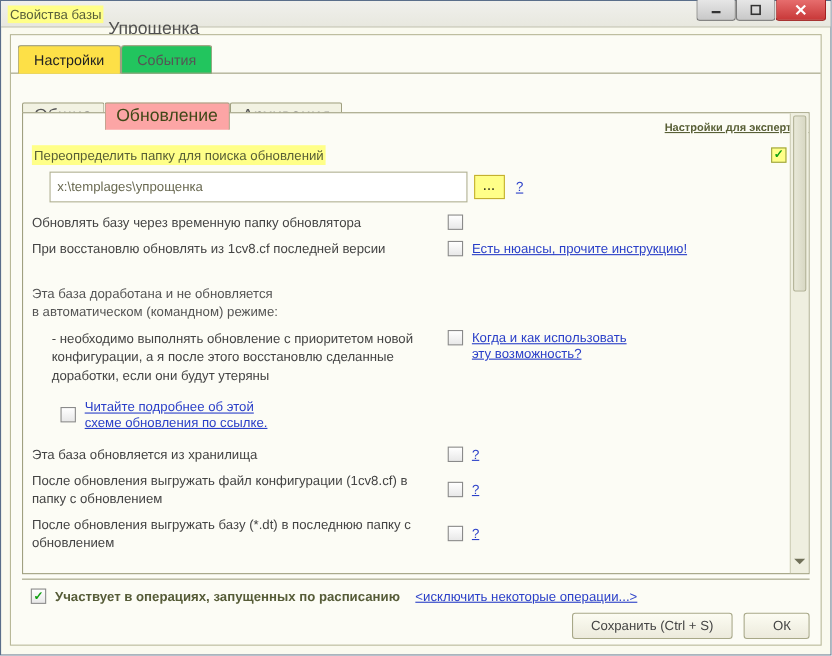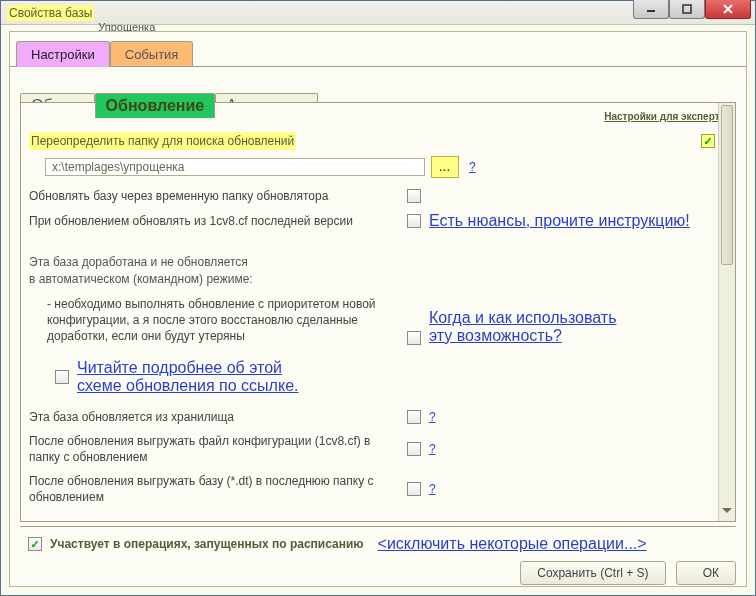--- a/index.html
+++ b/index.html
@@ -3,61 +3,61 @@
 <meta charset="utf-8">
 <style>
   * { box-sizing: border-box; margin: 0; padding: 0; font-family: Arial, sans-serif; }
   html, body { width: 756px; height: 596px; overflow: hidden; }
   body { background: #bcc8da; }
 
   .window { width: 756px; height: 596px; background: #fafaef; border: 1px solid #5a6e8a; position: relative; }
 
   .titlebar { height: 24px; background: linear-gradient(to bottom, #f0f0ec, #e8e8df); display: flex; align-items: center; padding-left: 6px; border-bottom: 1px solid #c0c0b0; }
   .titlebar .tprefix { font-size: 12px; color: #585f3a; background: #ffff88; padding: 1px 2px; }
-  .titlebar .tname { font-size: 11px; color: #505050; padding-left: 4px; margin-top: 28px; }
+  .titlebar .tname { font-size: 16px; color: #505050; padding-left: 4px; margin-top: 28px; }
   .winbtns { position: absolute; right: 4px; top: -2px; display: flex; }
   .winbtn { width: 36px; height: 20px; background: linear-gradient(to bottom, #e8e8e8, #c8c8c8); border: 1px solid #7a7a7a; border-top: none; border-radius: 0 0 3px 3px; margin-left: 0; display:flex; align-items:center; justify-content:center; font-size:11px; color:#333; }
   .winbtn.close { background: linear-gradient(to bottom, #e87070, #c83838); color:#fff; border-color:#a02020; width:46px; }
   .winbtn.close svg path { stroke:#fff; }
 
   .client { position: absolute; top: 30px; left: 8px; right: 8px; bottom: 8px; background: #fcfcf5; border: 1px solid #b8b898; }
 
   .tabstrip1 { height: 30px; display: flex; align-items: flex-end; padding-left: 6px; margin-top: 4px; }
   .tab1 { border: 1px solid #a0a080; border-bottom: none; padding: 5px 14px; font-size: 13px; background: #f4f4e6; margin-right: 0; border-radius: 3px 3px 0 0; color:#555; position:relative; top:1px; }
-  .tab1.active { background: #f0abfc; color:#222; z-index:2; }
-  .tab1.inactive { background: #fdba74; margin-top: 32px; }
+  .tab1.active { background: #fde047; color:#222; z-index:2; }
+  .tab1.inactive { background: #22c55e; margin-top: 32px; }
 
   .tabbody1 { border-top: 1px solid #a0a080; margin: 0; padding: 10px 0 10px 10px; position:relative; }
 
   .tabstrip2 { display:flex; }
   .tab2 { border:1px solid #a0a080; border-bottom:none; padding: 3px 10px; font-size: 16px; background:#f2f2e2; border-radius:2px 2px 0 0; color:#555; position:relative; top:16px; }
-  .tab2.active { background: #22c55e; color:#404818; font-weight:bold; z-index:2; }
+  .tab2.active { background: #fca5a5; color:#404818; font-weight:normal; z-index:2; }
 
   .scrollarea { border: 1px solid #a0a080; background: #fcfcf5; height: 420px; position:relative; }
   .scrollinner { padding: 0; }
   .scrollbar { position:absolute; right:0; top:0; bottom:0; width:17px; background:#efefe0; border-left:1px solid #cfcfb8; }
   .scrollbar .thumb { position:absolute; top:2px; left:2px; right:2px; height:160px; background:linear-gradient(to right,#e8e8d8,#d8d8c4); border:1px solid #b0b094; border-radius:2px; }
   .scrollbar .arrowdn { position:absolute; bottom:0; left:0; right:0; height:16px; display:flex; align-items:center; justify-content:center; }
   .scrollbar .arrowdn::after { content:""; border:5px solid transparent; border-top-color:#707058; }
 
   .expertheader { font-weight:bold; font-size:10px; color:#585f36; text-decoration:underline; padding: 8px 0 6px 8px; text-align: right; }
 
   .row { display:flex; align-items:center; padding: 4px 20px 4px 8px; font-size:12px; color:#444; }
   .row .lbl { flex: 0 0 370px; line-height:1.35; }
   .row.hl .lbl { background:#ffff88; color:#585f36; padding:1px 2px; display:inline-block; flex:0 0 auto; }
   .row .cell-cb { flex:0 0 30px; display:flex; justify-content:center; }
   .cb { width:14px; height:14px; border:1px solid #8a8a8a; background: linear-gradient(to bottom,#fff,#e8e8e8); display:inline-flex; align-items:center; justify-content:center; }
   .cb.hl { background: #ffff88; border-color:#9aa040; }
   .cb.checked::after { content:"✓"; font-size:11px; color:#10a010; font-weight:bold; line-height:1; }
   .row .lnkcell { flex:1; }
-  .lnk { color:#2a3fc8; text-decoration:underline; font-size:16px; }
+  .lnk { color:#2a3fc8; text-decoration:underline; font-size:12px; }
   .q { color:#2a3fc8; text-decoration:underline; font-size:12px; }
 
   .pathrow { display:flex; align-items:center; padding: 2px 20px 6px 24px; }
-  .pathinput { width: 380px; height:18px; border:1px solid #b0b090; padding:2px 6px; font-size:12px; color:#6a6a52; background:#fff; }
+  .pathinput { width: 380px; height:28px; border:1px solid #b0b090; padding:2px 6px; font-size:12px; color:#6a6a52; background:#fff; }
   .browsebtn { width:28px; height:22px; margin-left:6px; border:1px solid #c4b030; background:#ffff88; display:flex; align-items:center; justify-content:center; color:#3a3a20; font-weight:bold; letter-spacing:1px; font-size:10px; }
   .pathrow .q { margin-left:10px; }
 
   .indented { padding-left: 26px; }
   .plaintext { font-size:12px; color:#555; line-height:1.4; padding: 4px 20px 4px 8px; }
 
   .footerrow { border-top:1px solid #a0a080; margin-top:4px; padding: 8px 8px 0 8px; display:flex; align-items:center; font-size:12px; }
   .footerrow .cb { margin-right:8px; }
   .footerrow .flbl { font-weight:bold; color:#565c38; }
   .footerrow .lnk { margin-left:14px; }
@@ -123,31 +123,31 @@
 
           <div class="row">
             <span class="lbl">Обновлять базу через временную папку обновлятора</span>
             <span class="cell-cb">
                 <span class="cb"></span>
               </span>
             <span class="lnkcell"></span>
           </div>
 
           <div class="row">
-            <span class="lbl">При обновлением обновлять из 1cv8.cf последней версии</span>
+            <span class="lbl">При восстановлю обновлять из 1cv8.cf последней версии</span>
             <span class="cell-cb">
                 <span class="cb"></span>
               </span>
             <span class="lnkcell"><a href="#" class="lnk">Есть нюансы, прочите инструкцию!</a></span>
           </div>
 
           <div class="plaintext" style="white-space:pre-line;margin-top:16px;">Эта база доработана и не обновляется
 в автоматическом (командном) режиме:</div>
 
-          <div class="row indented" style="align-items:flex-end;">
+          <div class="row indented" style="align-items:flex-start;">
             <span class="lbl" style="flex:0 0 352px;">- необходимо выполнять обновление с приоритетом новой конфигурации, а я после этого восстановлю сделанные доработки, если они будут утеряны</span>
             <span class="cell-cb">
                 <span class="cb"></span>
               </span>
             <span class="lnkcell"><a href="#" class="lnk" style="white-space:pre-line;">Когда и как использовать
 эту возможность?</a></span>
           </div>
 
           <div class="row indented" style="align-items:center; margin-top:6px;">
             <span class="cell-cb">

